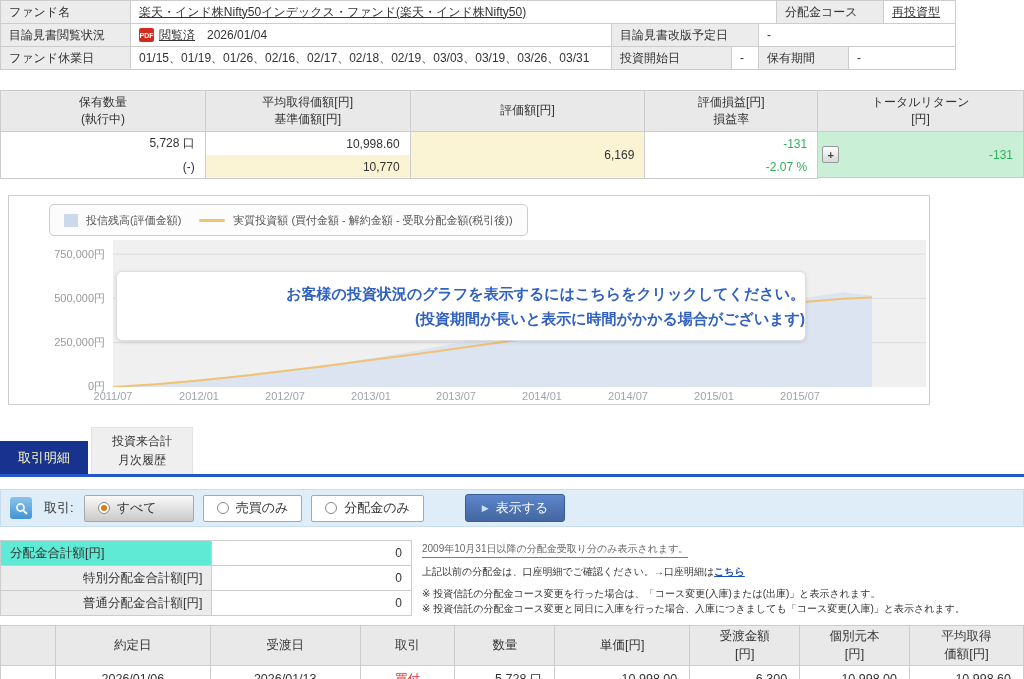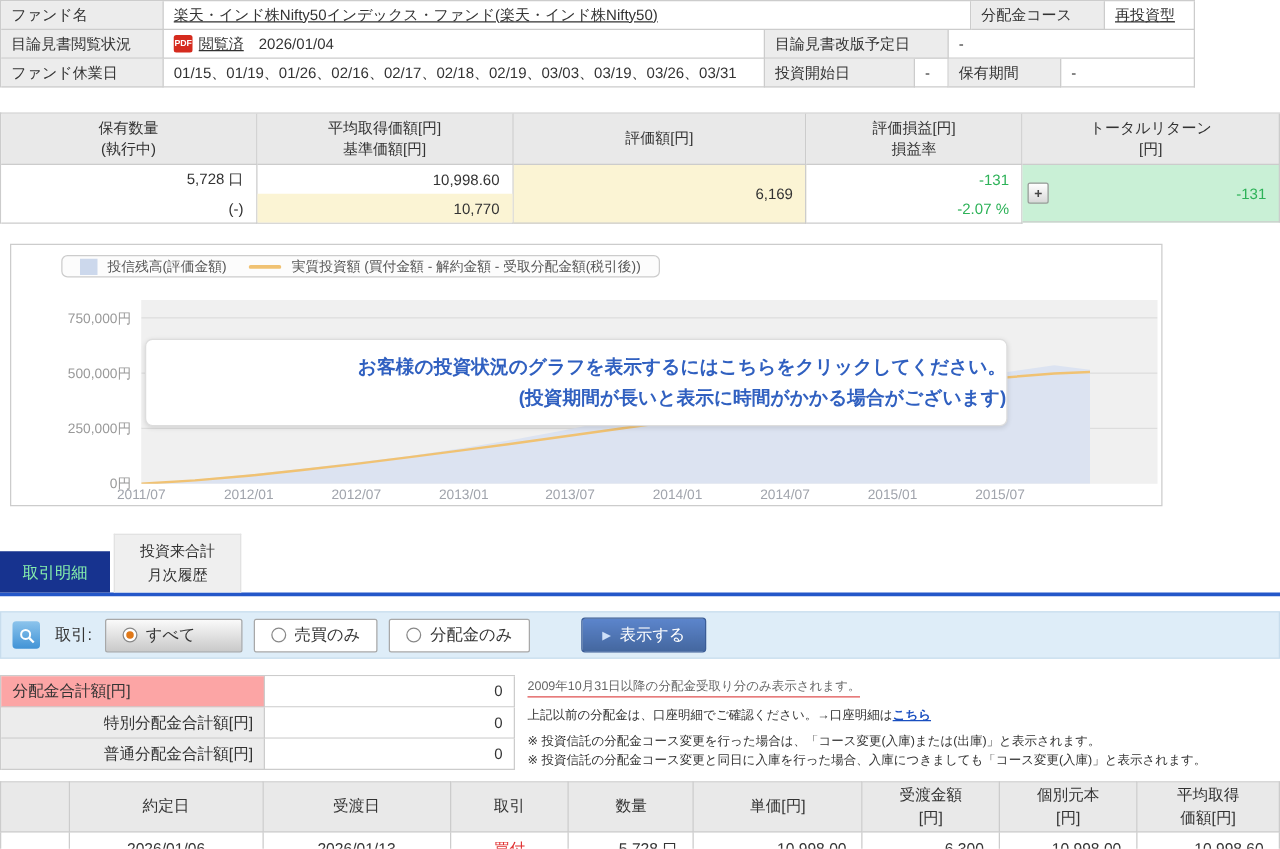--- a/index.html
+++ b/index.html
@@ -34,36 +34,36 @@
   .vcenter { height:46px; display:flex; align-items:center; justify-content:flex-end; padding:0 10px; }
   .tr-cell { height:46px; display:flex; align-items:center; padding:0 10px 0 4px; background:#c9f0d6; }
   .plusbtn { width:17px; height:17px; border:1px solid #999; border-radius:2px;
              background:linear-gradient(#ffffff,#d8d8d8); color:#444; font-weight:bold; font-size:11px;
              display:flex; align-items:center; justify-content:center; cursor:pointer; }
   .tr-val { flex:1; text-align:right; }
 
   
   .chartbox { position:relative; width:922px; height:210px; margin:16px 0 0 8px;
               border:1px solid #ccc; background:#fff; }
-  .legend { position:absolute; left:40px; top:8px; height:18px; display:inline-flex; align-items:center;
+  .legend { position:absolute; left:40px; top:8px; height:32px; display:inline-flex; align-items:center;
             gap:8px; padding:0 14px; border:1px solid #ccc; border-radius:5px; background:#fcfcfc;
             font-size:11px; color:#555; white-space:nowrap; }
   .leg-sq { width:14px; height:13px; background:#ccd8ec; }
   .leg-line { width:26px; height:3px; background:#f0c273; border-radius:2px; margin-left:10px; }
   .plot { position:absolute; left:104px; top:44px; width:813px; height:147px; background:#f0f0f0; }
   .ylab { position:absolute; left:0; width:96px; text-align:right; font-size:11px; color:#999; }
   .xlab { position:absolute; width:56px; text-align:center; font-size:11px; color:#a0a4ac; top:194px; }
   .overlay { position:absolute; left:107px; top:75px; width:690px; height:70px; background:#fff;
              border:1px solid #ddd; border-radius:6px; box-shadow:0 1px 4px rgba(0,0,0,0.12);
              display:flex; flex-direction:column; align-items:flex-end; justify-content:center;
              color:#3060c0; font-weight:bold; font-size:15px; line-height:1.7; cursor:pointer; }
 
   
   .tabs { display:flex; align-items:flex-end; gap:3px; margin-top:22px; border-bottom:3px solid #2457c9; }
-  .tab-active { width:88px; height:33px; background:#17338f; color:#86efac; display:flex;
+  .tab-active { width:88px; height:33px; background:#17338f; color:#fef9c3; display:flex;
                 align-items:center; justify-content:center; font-size:13px; cursor:pointer; }
   .tab-inactive { width:102px; height:47px; background:#efefef; color:#333; display:flex;
                   align-items:center; justify-content:center; text-align:center; white-space:pre-line;
                   line-height:1.6; font-size:12px; border:1px solid #e2e2e2; border-bottom:none; cursor:pointer; }
 
   
   .filter { margin-top:12px; height:38px; background:#deedf8; border:1px solid #c8dded;
             display:flex; align-items:center; padding:0 9px; }
   .srch { width:22px; height:22px; border-radius:3px; background:linear-gradient(#8cc4ec,#4193d6);
           display:flex; align-items:center; justify-content:center; margin-right:12px; }
@@ -78,21 +78,21 @@
              border:1px solid #3a5c96; border-radius:3px; color:#fff; font-size:13px;
              display:flex; align-items:center; gap:7px; cursor:pointer; }
   .showbtn .arr { color:#cfe0f8; font-size:9px; }
 
   
   .dist { display:flex; margin-top:13px; }
   .dtable { width:412px; border-top:1px solid #ccc; border-left:1px solid #ccc; }
   .drow { display:flex; height:25px; }
   .dlab { width:212px; border-right:1px solid #ccc; border-bottom:1px solid #ccc;
           display:flex; align-items:center; padding:0 9px; font-size:12.5px; }
-  .dlab.first { background:#fca5a5; justify-content:flex-start; }
+  .dlab.first { background:#5eead4; justify-content:flex-start; }
   .dlab.subl { background:#ececec; justify-content:flex-end; }
   .dval { width:200px; border-right:1px solid #ccc; border-bottom:1px solid #ccc; background:#fff;
           display:flex; align-items:center; justify-content:flex-end; padding:0 9px; }
   .notes { margin-left:10px; padding-top:2px; font-size:10px; color:#333; }
   .note1 { color:#666; border-bottom:1px solid #e05050; display:inline-block; padding-bottom:1px; }
   .note2 { margin-top:7px; }
   .note2 a { color:#1a4fc0; font-weight:bold; }
   .note34 { margin-top:8px; line-height:1.45; color:#333; }
 
   

